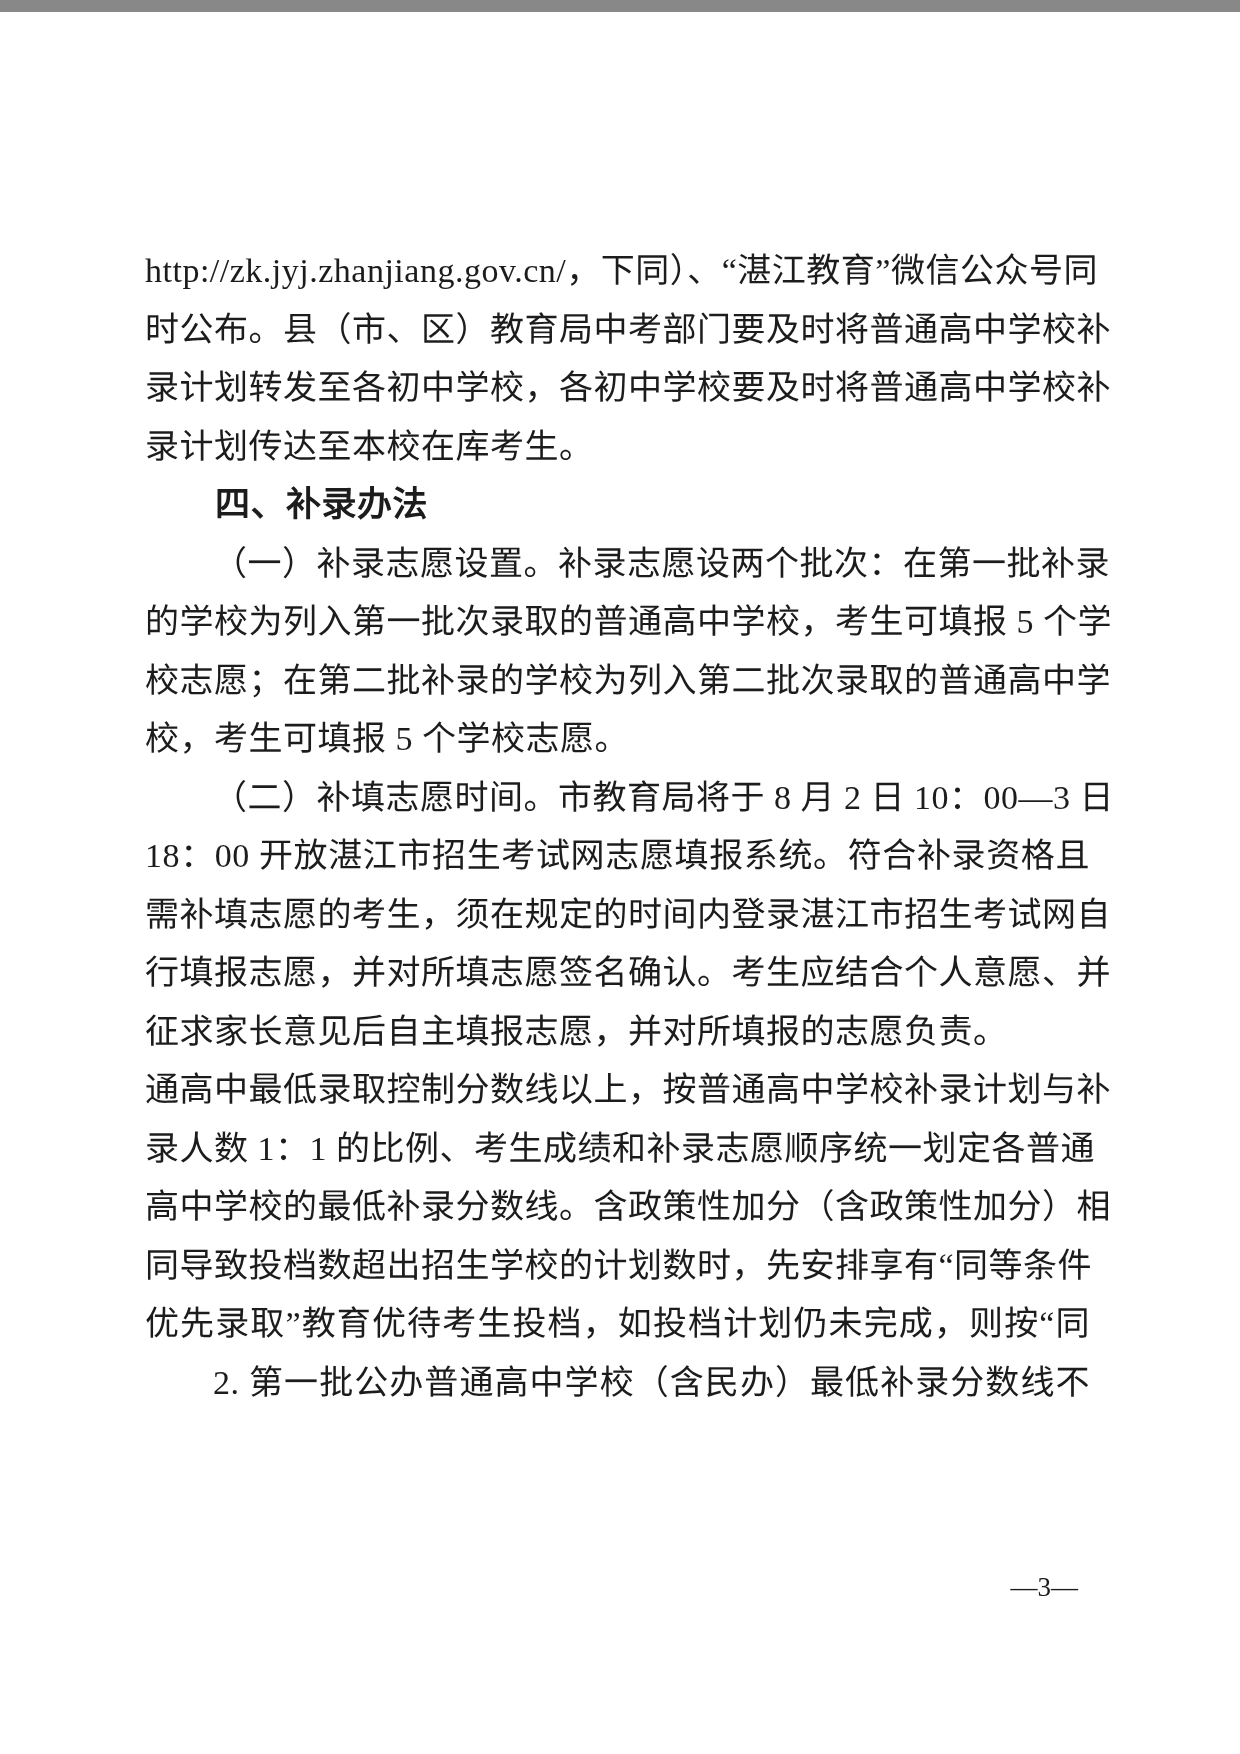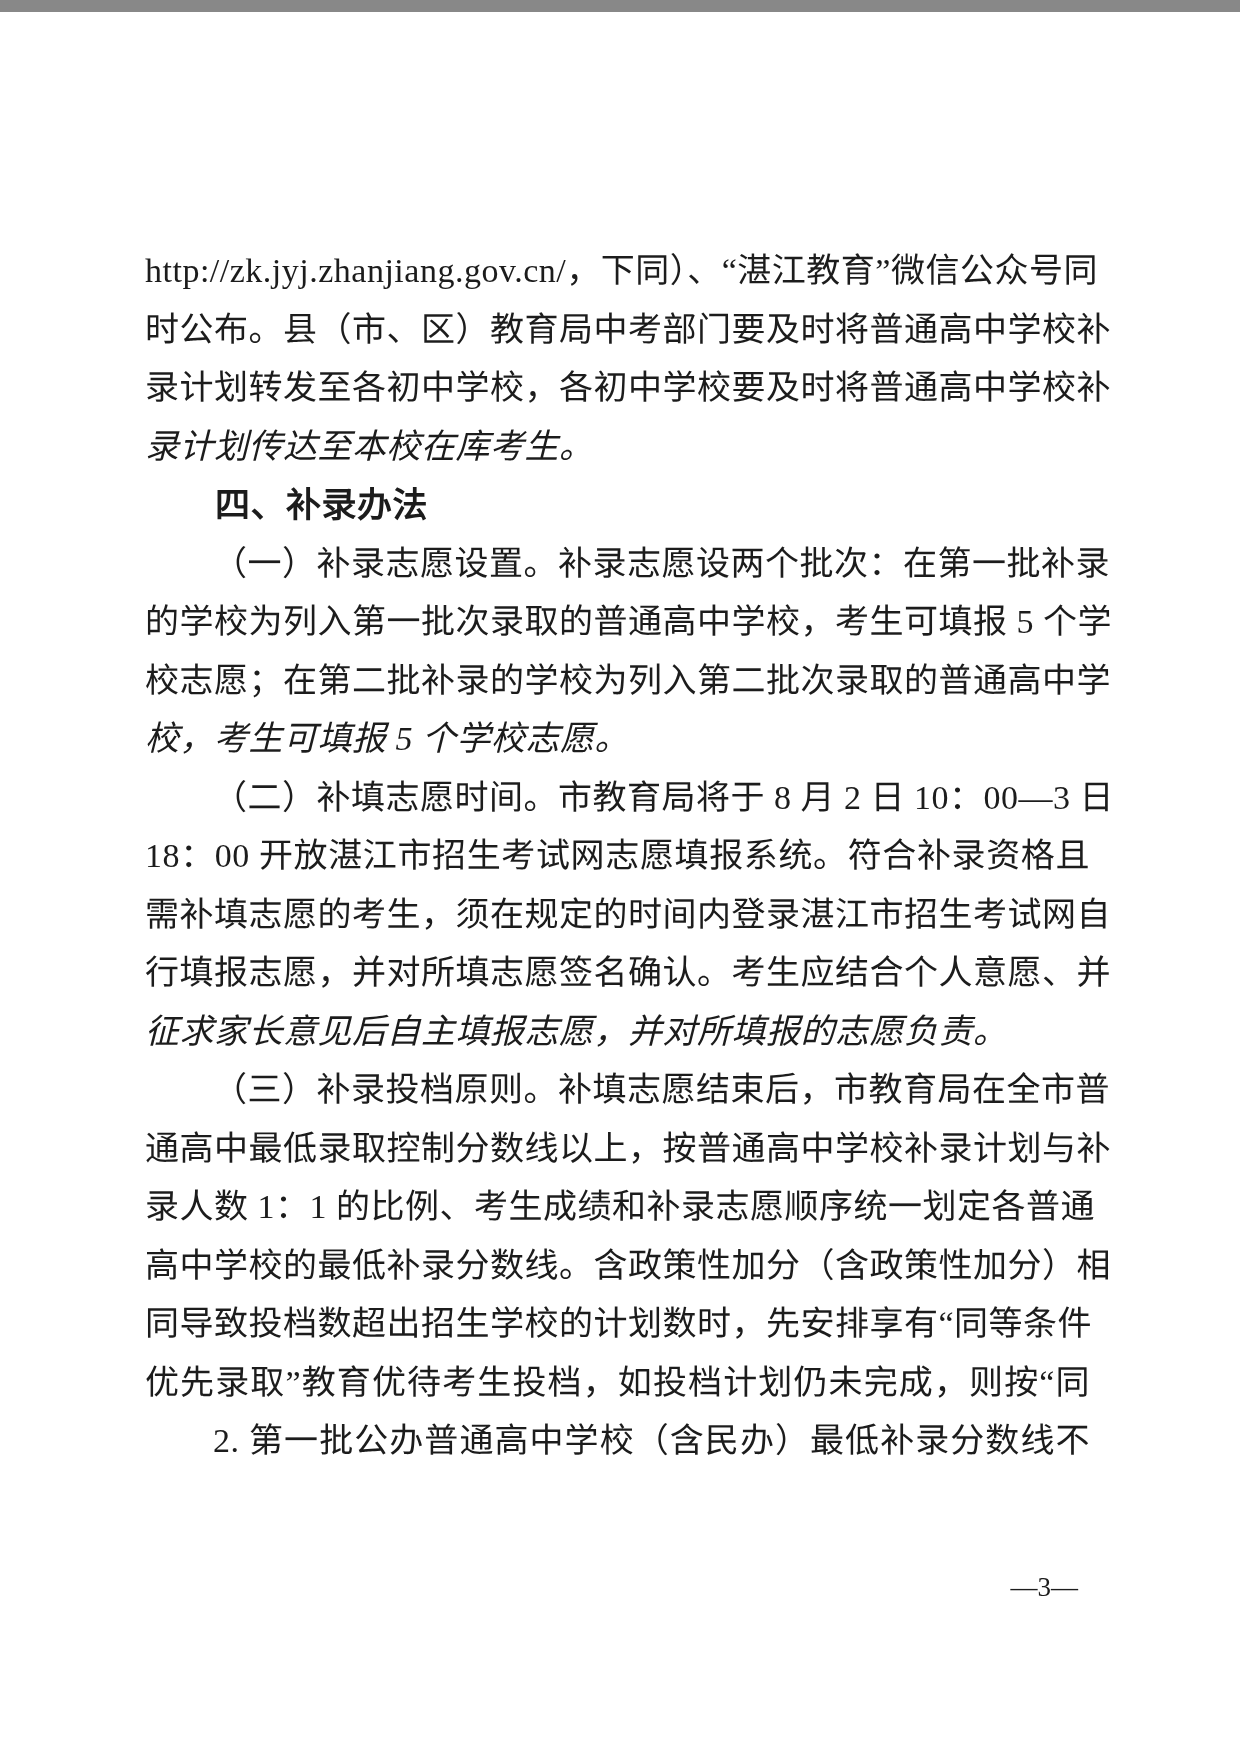--- a/index.html
+++ b/index.html
@@ -29,27 +29,26 @@
     font-size:34px;
     letter-spacing:0.5px;
     white-space:nowrap;
     text-align:justify;
     text-align-last:justify;
     color:var(--ink);
   }
   .line.end{
     text-align:left;
     text-align-last:left;
-    font-style:italic;
   }
   .line.indent{
     text-indent:2em;
   }
   .line.heading{
-    font-family:Liberation Sans, sans-serif;
+    font-family:Liberation Serif, serif;
     font-weight:700;
     font-size:35px;
     text-align:left;
     text-align-last:left;
   }
   .page-number{
     position:absolute;
     top:1560px;
     right:162px;
     font-size:27px;
@@ -70,21 +69,20 @@
       <div class="line heading indent">四、补录办法</div>
       <div class="line indent">（一）补录志愿设置。补录志愿设两个批次：在第一批补录</div>
       <div class="line">的学校为列入第一批次录取的普通高中学校，考生可填报 5 个学</div>
       <div class="line">校志愿；在第二批补录的学校为列入第二批次录取的普通高中学</div>
       <div class="line end">校，考生可填报 5 个学校志愿。</div>
       <div class="line indent">（二）补填志愿时间。市教育局将于 8 月 2 日 10：00—3 日</div>
       <div class="line">18：00 开放湛江市招生考试网志愿填报系统。符合补录资格且</div>
       <div class="line">需补填志愿的考生，须在规定的时间内登录湛江市招生考试网自</div>
       <div class="line">行填报志愿，并对所填志愿签名确认。考生应结合个人意愿、并</div>
       <div class="line end">征求家长意见后自主填报志愿，并对所填报的志愿负责。</div>
-      <div class="line indent">（三）补录投档原则。补填志愿结束后，市教育局在全市普</div>
       <div class="line">通高中最低录取控制分数线以上，按普通高中学校补录计划与补</div>
       <div class="line">录人数 1：1 的比例、考生成绩和补录志愿顺序统一划定各普通</div>
       <div class="line">高中学校的最低补录分数线。含政策性加分（含政策性加分）相</div>
       <div class="line">同导致投档数超出招生学校的计划数时，先安排享有“同等条件</div>
       <div class="line">优先录取”教育优待考生投档，如投档计划仍未完成，则按“同</div>
       <div class="line indent">2. 第一批公办普通高中学校（含民办）最低补录分数线不</div>
     </div>
   <div class="page-number">—3—</div>
 </div>
 

